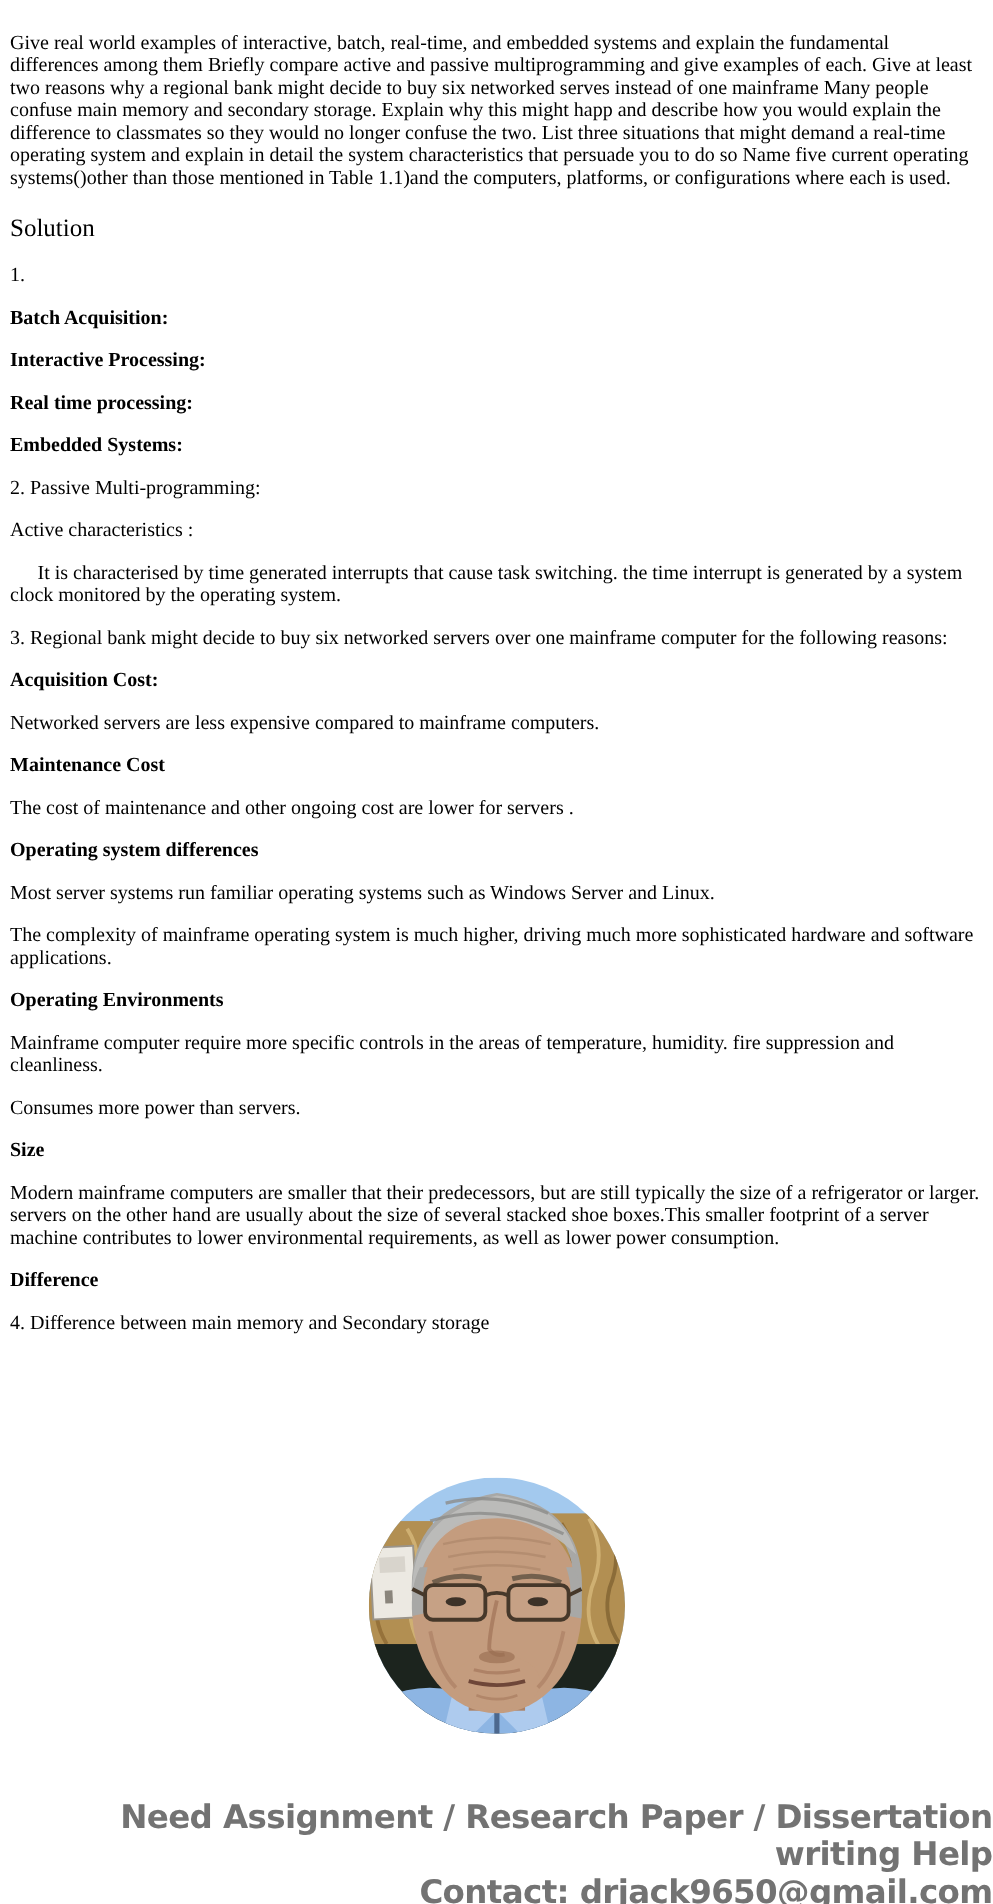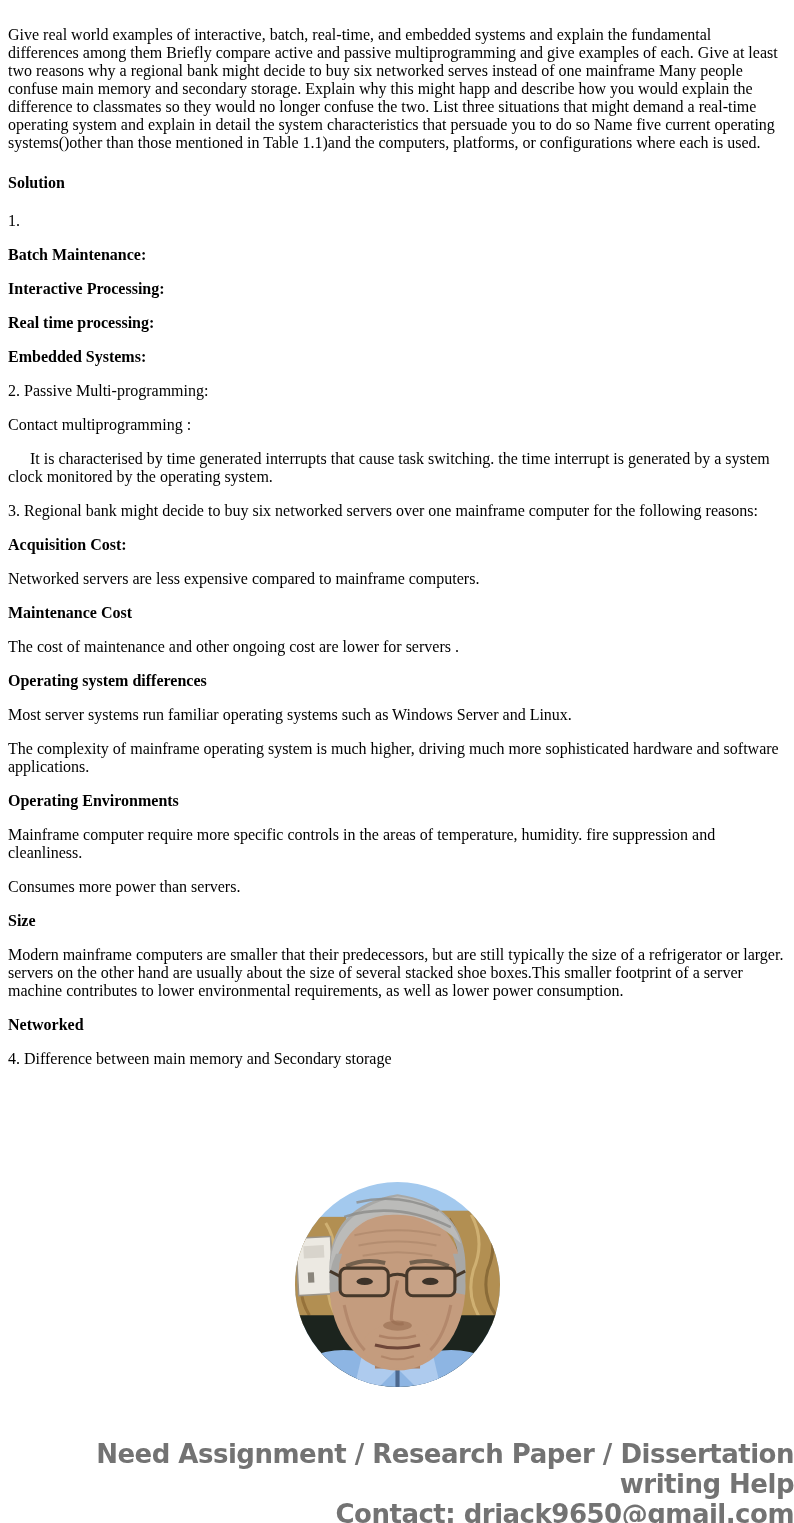--- a/index.html
+++ b/index.html
@@ -21,23 +21,23 @@
     font-size: 16px;
     line-height: 18px;
   }
   .content p {
     margin: 16px 0;
   }
   .content p.intro {
     margin-top: 10px;
   }
   .content h2 {
-    font-size: 16px;
+    font-size: 20px;
     line-height: 22px;
-    font-weight: bold;
+    font-weight: normal;
     margin: 20px 0 18px 0;
   }
   .content p.bold {
     font-weight: bold;
   }
   .content p.indent {
     text-indent: 22px;
   }
   
   .avatar-wrap {
@@ -64,41 +64,41 @@
     color: #737373;
   }
 </style>
 </head>
 <body>
 
 <div class="content">
   <p class="intro">Give real world examples of interactive, batch, real-time, and embedded systems and explain the fundamental differences among them Briefly compare active and passive multiprogramming and give examples of each. Give at least two reasons why a regional bank might decide to buy six networked serves instead of one mainframe Many people confuse main memory and secondary storage. Explain why this might happ and describe how you would explain the difference to classmates so they would no longer confuse the two. List three situations that might demand a real-time operating system and explain in detail the system characteristics that persuade you to do so Name five current operating systems()other than those mentioned in Table 1.1)and the computers, platforms, or configurations where each is used.</p>
   <h2>Solution</h2>
   <p>1.</p>
-  <p class="bold">Batch Maintenance:</p>
+  <p class="bold">Batch Acquisition:</p>
   <p class="bold">Interactive Processing:</p>
   <p class="bold">Real time processing:</p>
   <p class="bold">Embedded Systems:</p>
   <p>2. Passive Multi-programming:</p>
-  <p>Contact multiprogramming :</p>
+  <p>Active characteristics :</p>
   <p class="indent">It is characterised by time generated interrupts that cause task switching. the time interrupt is generated by a system clock monitored by the operating system.</p>
   <p>3. Regional bank might decide to buy six networked servers over one mainframe computer for the following reasons:</p>
   <p class="bold">Acquisition Cost:</p>
   <p>Networked servers are less expensive compared to mainframe computers.</p>
   <p class="bold">Maintenance Cost</p>
   <p>The cost of maintenance and other ongoing cost are lower for servers .</p>
   <p class="bold">Operating system differences</p>
   <p>Most server systems run familiar operating systems such as Windows Server and Linux.</p>
   <p>The complexity of mainframe operating system is much higher, driving much more sophisticated hardware and software applications.</p>
   <p class="bold">Operating Environments</p>
   <p>Mainframe computer require more specific controls in the areas of temperature, humidity. fire suppression and cleanliness.</p>
   <p>Consumes more power than servers.</p>
   <p class="bold">Size</p>
   <p>Modern mainframe computers are smaller that their predecessors, but are still typically the size of a refrigerator or larger. servers on the other hand are usually about the size of several stacked shoe boxes.This smaller footprint of a server machine contributes to lower environmental requirements, as well as lower power consumption.</p>
-  <p class="bold">Networked</p>
+  <p class="bold">Difference</p>
   <p>4. Difference between main memory and Secondary storage</p>
 </div>
 
 <div class="avatar-wrap">
   <svg viewBox="0 0 200 200" xmlns="http://www.w3.org/2000/svg">
 
     <rect x="0" y="0" width="200" height="200" fill="#a3c9ee"></rect>
 
     <g>
       <rect x="0" y="34" width="50" height="106" fill="#b28f52"></rect>

